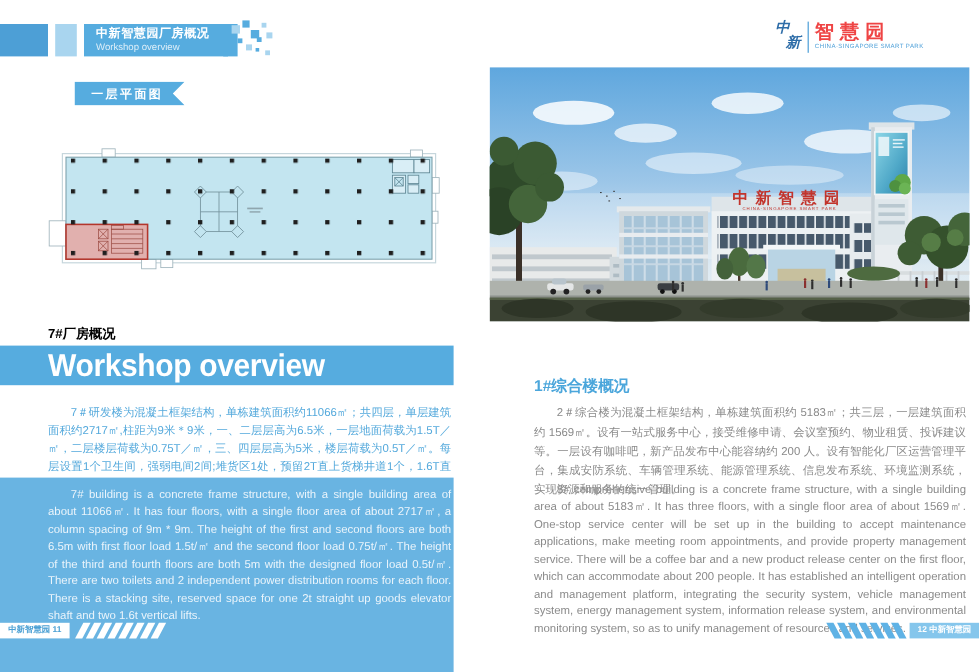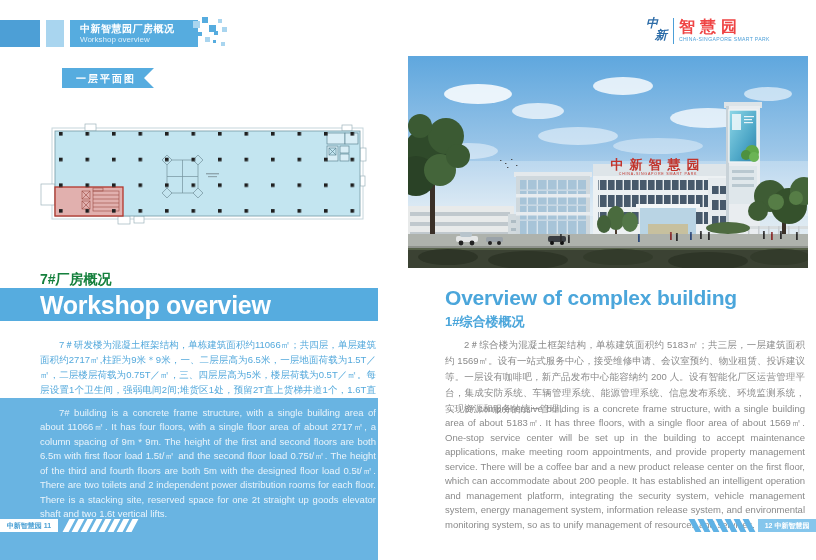--- a/index.html
+++ b/index.html
@@ -27,21 +27,21 @@
                letter-spacing:5px; color:#ef4444; }
   .logo-cap  { position:absolute; left:33px; top:22px; font-size:6px; letter-spacing:.4px;
                color:#4C9FD8; transform:scale(.85); transform-origin:left top; white-space:nowrap; }
 
   
   .plan-tag { position:absolute; left:40px; top:68px; height:20px; background:#56ACDF;
               color:#fff; font-size:10px; font-weight:bold; letter-spacing:2px;
               padding:4px 18px 0 14px; clip-path:polygon(0 0,100% 0,calc(100% - 10px) 50%,100% 100%,0 100%);margin-left:22px; }
   .plan-svg { position:absolute; left:30px; top:96px; width:345px; height:150px; }
 
-  .sec1-zh { position:absolute; left:40px; top:271px; font-size:14px; font-weight:bold; color:#15803d; }
+  .sec1-zh { position:absolute; left:40px; top:271px; font-size:11px; font-weight:bold; color:#000000; }
   .sec1-band { position:absolute; left:0; top:288px; width:378px; height:33px; background:#56ACDF; }
   .sec1-en { position:absolute; left:40px; top:290px; font-size:25px; font-weight:bold; color:#fff;
              letter-spacing:-.3px; transform:scaleY(1.05); transform-origin:left top; white-space:nowrap; }
 
   .para-zh-left { position:absolute; left:40px; top:337px; width:336px; font-size:9.5px; line-height:1.58;
                   color:#54A9DC; text-align:justify; text-indent:2em; }
   .blue-box { position:absolute; left:0; top:398px; width:378px; height:162px; background:#69B4E2; }
   .para-en-left { position:absolute; left:40px; top:406px; width:336px; font-size:9.5px; line-height:1.52;
                   color:#EAF4FB; text-align:justify; text-indent:2em; }
 
@@ -374,21 +374,20 @@
       </g>
       <g fill="#2E4A7A">
         <rect x="282" y="178" width="1.8" height="6"></rect>
           <circle cx="282.9" cy="177" r="1.1"></circle>
         <rect x="230" y="180" width="1.8" height="6"></rect>
           <circle cx="230.9" cy="179" r="1.1"></circle>
       </g>
     </g>
   </svg>
 
-  <div class="sec2-en">Overview of complex building</div>
   <div class="sec2-zh">1#综合楼概况</div>
   <p class="para-zh-right">2＃综合楼为混凝土框架结构，单栋建筑面积约 5183㎡；共三层，一层建筑面积约 1569㎡。设有一站式服务中心，接受维修申请、会议室预约、物业租赁、投诉建议等。一层设有咖啡吧，新产品发布中心能容纳约 200 人。设有智能化厂区运营管理平台，集成安防系统、车辆管理系统、能源管理系统、信息发布系统、环境监测系统，实现资源和服务的统一管理。</p>
   <p class="para-en-right">8# comprehensive building is a concrete frame structure, with a single building area of about 5183㎡. It has three floors, with a single floor area of about 1569㎡. One-stop service center will be set up in the building to accept maintenance applications, make meeting room appointments, and provide property management service. There will be a coffee bar and a new product release center on the first floor, which can accommodate about 200 people. It has established an intelligent operation and management platform, integrating the security system, vehicle management system, energy management system, information release system, and environmental monitoring system, so as to unify management of resources and services.</p>
 
   <div>
     <span class="stripe b" style="left:692px"></span>
       <span class="stripe b" style="left:701px"></span>
     <span class="stripe b" style="left:710px"></span>
       <span class="stripe b" style="left:719px"></span>
     <span class="stripe b" style="left:728px"></span>

